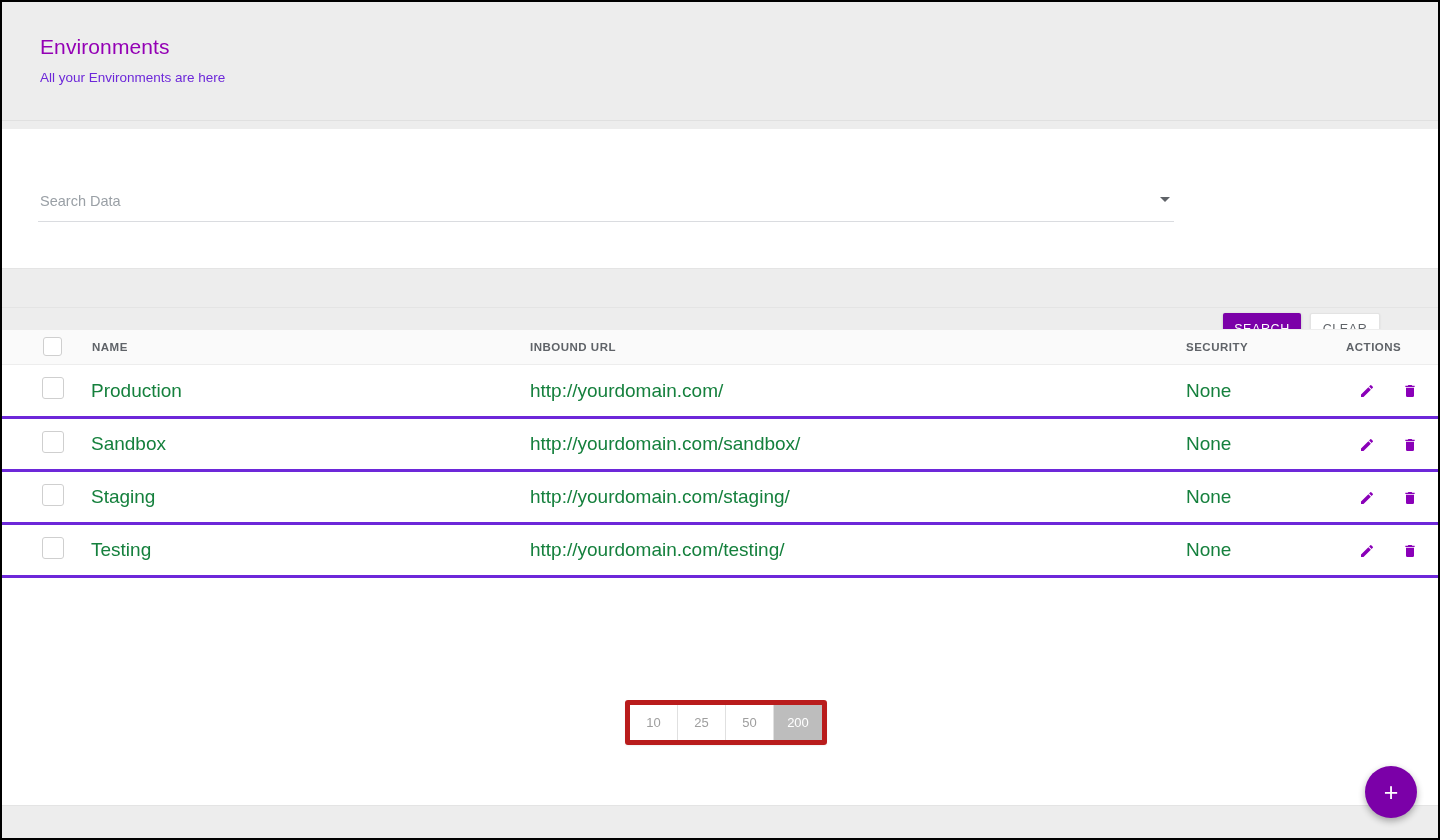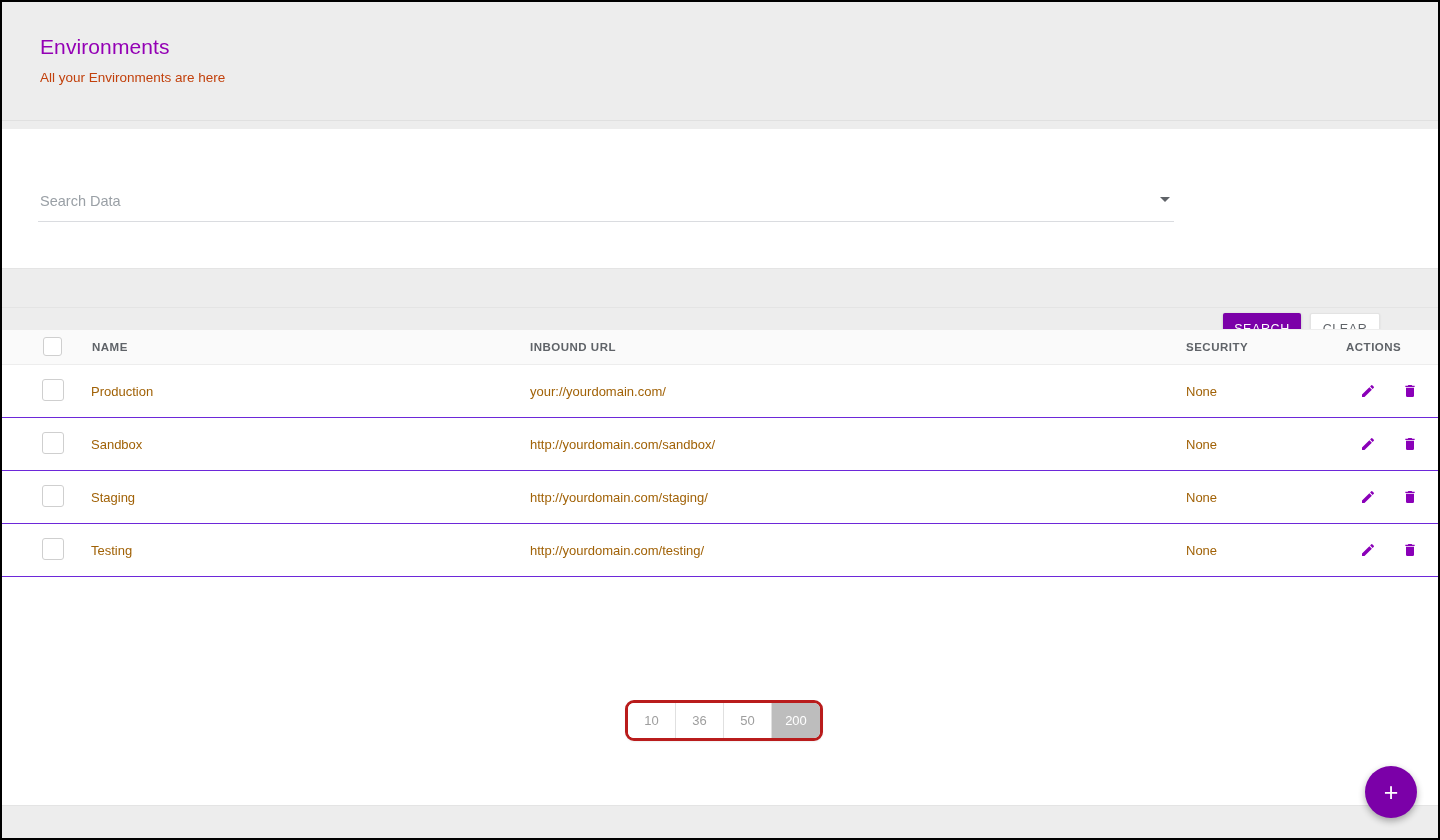--- a/index.html
+++ b/index.html
@@ -31,21 +31,21 @@
   .page-title {
     font-size: 21px;
     font-weight: 400;
     color: #9400b5;
     letter-spacing: 0.1px;
     line-height: 24px;
   }
   .page-subtitle {
     margin-top: 11px;
     font-size: 13.5px;
-    color: #c2410c;
+    color: #6d28d9;
     line-height: 16px;
   }
 
   
   .search-panel {
     height: 139px;
     background: #ffffff;
     position: relative;
     margin-top: 8px;
   }
@@ -153,26 +153,26 @@
     font-size: 11.5px;
     font-weight: 700;
     color: #5f6368;
     letter-spacing: 0.5px;
     text-align: left;
     height: 35px;
     padding: 0;
     vertical-align: middle;
   }
   table.data-table td {
-    font-size: 13px;
-    color: #a16207;
+    font-size: 19px;
+    color: #15803d;
     height: 53px;
     padding: 0;
     vertical-align: middle;
-    border-bottom: 1px solid #6d28d9;
+    border-bottom: 3px solid #6d28d9;
   }
   .col-check  { width: 85px;  padding-left: 40px !important; }
   .col-name   { width: 443px; padding-left: 4px !important; }
   .col-url    { width: 656px; margin-left: 39px; }
   .col-sec    { width: 160px; }
   .col-act    { width: 94px;  text-align: right; padding-right: 22px !important; }
 
   th.col-check { padding-left: 41px !important; }
   th.col-name  { padding-left: 5px !important; }
   th.col-act   { text-align: right; padding-right: 22px !important; }
@@ -198,22 +198,22 @@
     line-height: 0;
   }
   .icon-btn + .icon-btn { margin-left: 22px; }
 
   
   .pagination {
     position: absolute;
     left: 623px;
     top: 371px;
     display: flex;
-    border: 3px solid #b91c1c;
-    border-radius: 9px;
+    border: 5px solid #b91c1c;
+    border-radius: 3px;
     overflow: hidden;
     box-shadow: 0 1px 2px rgba(0,0,0,0.06);
   }
   .page-btn {
     width: 48px;
     height: 35px;
     background: #ffffff;
     color: #9e9e9e;
     border: none;
     border-right: 1px solid #e0e0e0;
@@ -290,21 +290,21 @@
           <th class="col-act">ACTIONS</th>
         </tr>
       </thead>
       <tbody>
 
         <tr>
           <td class="col-check">
             <span class="checkbox"></span>
           </td>
           <td class="col-name">Production</td>
-          <td class="col-url">your://yourdomain.com/</td>
+          <td class="col-url">http://yourdomain.com/</td>
           <td class="col-sec">None</td>
           <td class="col-act">
             <span class="icon-btn">
               <svg width="16" height="16" viewBox="0 0 24 24">
                   <path fill="#8a00b8" d="M3 17.25V21h3.75L17.81 9.94l-3.75-3.75L3 17.25zM20.71 7.04a1 1 0 000-1.41l-2.34-2.34a1 1 0 00-1.41 0l-1.83 1.83 3.75 3.75 1.83-1.83z"></path>
                 </svg>
             </span>
             <span class="icon-btn">
               <svg width="16" height="16" viewBox="0 0 24 24">
                   <path fill="#8a00b8" d="M6 19a2 2 0 002 2h8a2 2 0 002-2V7H6v12zM19 4h-3.5l-1-1h-5l-1 1H5v2h14V4z"></path>
@@ -374,21 +374,21 @@
                 </svg>
             </span>
           </td>
         </tr>
 
       </tbody>
     </table>
 
     <div class="pagination">
       <button class="page-btn">10</button>
-      <button class="page-btn">36</button>
+      <button class="page-btn">25</button>
       <button class="page-btn">50</button>
       <button class="page-btn active">200</button>
     </div>
 
   </div>
 
   <div class="footer-band"></div>
 
   <button class="fab">+</button>
 

